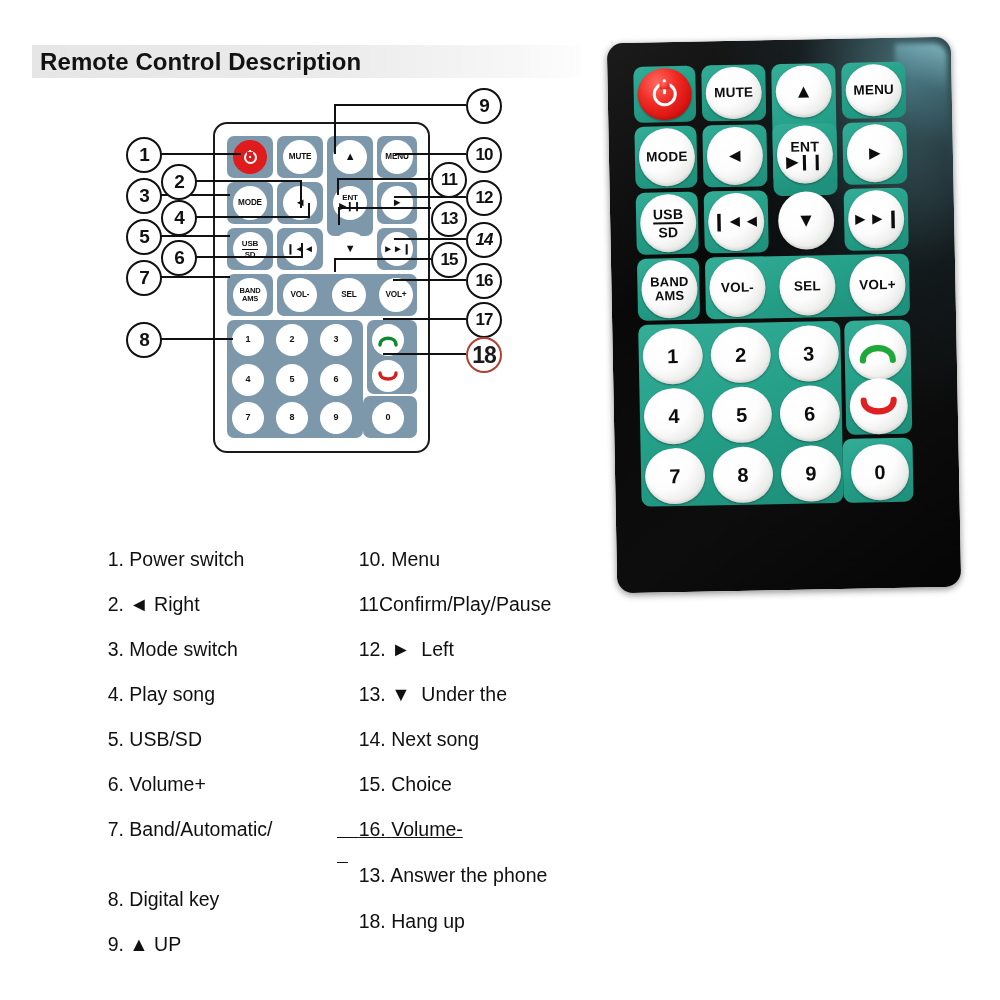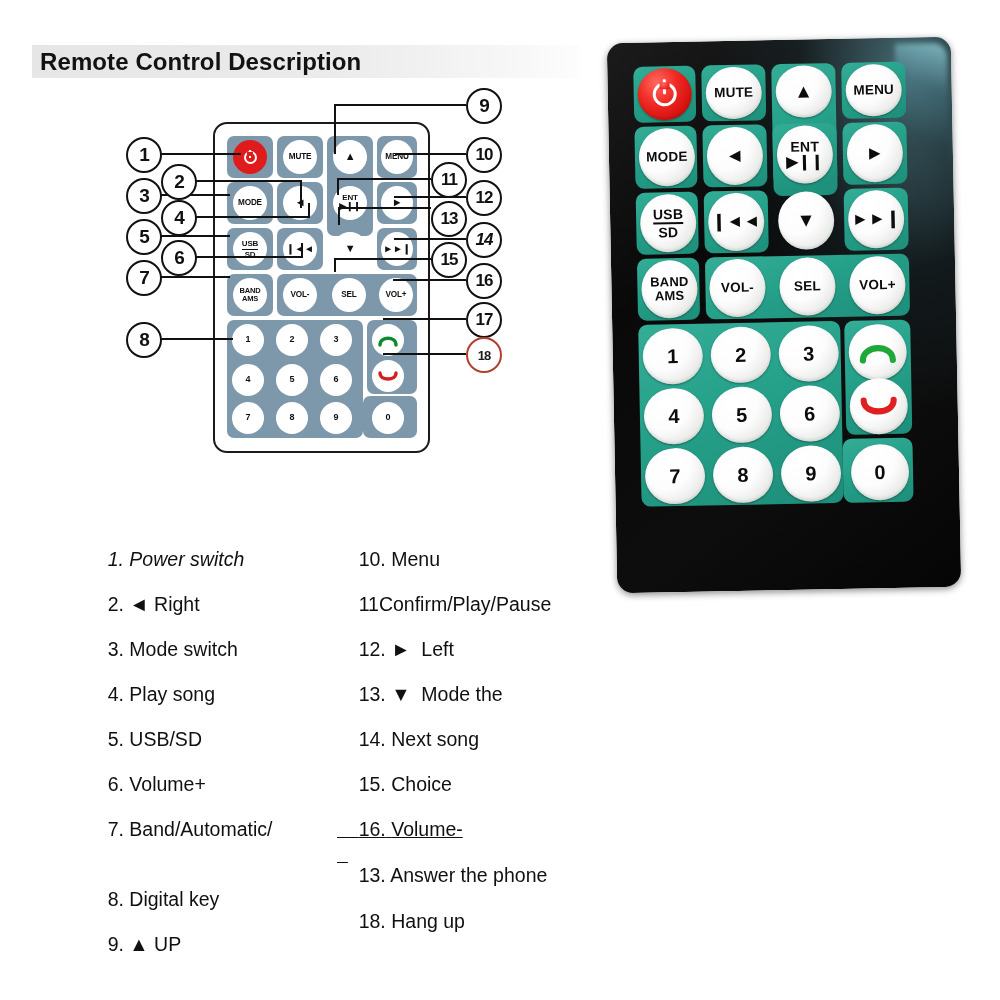--- a/index.html
+++ b/index.html
@@ -253,24 +253,24 @@
 <div class="callout abs" style="left:126px;top:322px;">8</div>
 <div class="callout abs" style="left:466px;top:88px;">9</div>
 <div class="callout abs" style="left:466px;top:137px;font-size:17px;">10</div>
 <div class="callout abs" style="left:431px;top:162px;font-size:17px;">11</div>
 <div class="callout abs" style="left:466px;top:180px;font-size:17px;">12</div>
 <div class="callout abs" style="left:431px;top:201px;font-size:17px;">13</div>
 <div class="callout abs" style="left:466px;top:222px;font-size:17px;font-style:italic;">14</div>
 <div class="callout abs" style="left:431px;top:242px;font-size:17px;">15</div>
 <div class="callout abs" style="left:466px;top:263px;font-size:17px;">16</div>
 <div class="callout abs" style="left:466px;top:302px;font-size:17px;">17</div>
-<div class="callout abs red" style="left:466px;top:337px;font-size:13px;">18</div>
+<div class="callout abs red" style="left:466px;top:337px;font-size:23px;">18</div>
 
 <div class="listcol">
-  <div class="li abs" style="left:86px;top:522px;font-style:italic;">
+  <div class="li abs" style="left:86px;top:522px;">
     <span>1.</span><span> </span><span>Power switch</span>
   </div>
   <div class="li abs" style="left:86px;top:567px;">
     <span>2.</span><span> </span><span>◄ Right</span>
   </div>
   <div class="li abs" style="left:86px;top:612px;text-align:right;">
     <span>3.</span><span> </span><span>Mode switch</span>
   </div>
   <div class="li abs" style="left:86px;top:657px;">
     <span>4.</span><span> </span><span>Play song</span>
@@ -296,21 +296,21 @@
   <div class="li abs" style="left:337px;top:522px;">
     <span>10.</span><span> </span><span>Menu</span>
   </div>
   <div class="li abs" style="left:337px;top:567px;">
     <span>11</span><span>Confirm/Play/Pause</span>
   </div>
   <div class="li abs" style="left:337px;top:612px;">
     <span>12.</span><span> </span><span>►  Left</span>
   </div>
   <div class="li abs" style="left:337px;top:657px;">
-    <span>13.</span><span> </span><span>▼  Mode the</span>
+    <span>13.</span><span> </span><span>▼  Under the</span>
   </div>
   <div class="li abs" style="left:337px;top:702px;">
     <span>14.</span><span> </span><span>Next song</span>
   </div>
   <div class="li abs" style="left:337px;top:747px;">
     <span>15.</span><span> </span><span>Choice</span>
   </div>
   <div class="li abs" style="left:337px;top:792px;text-decoration:underline;">
     <span>16.</span><span> </span><span>Volume-</span>
   </div>

